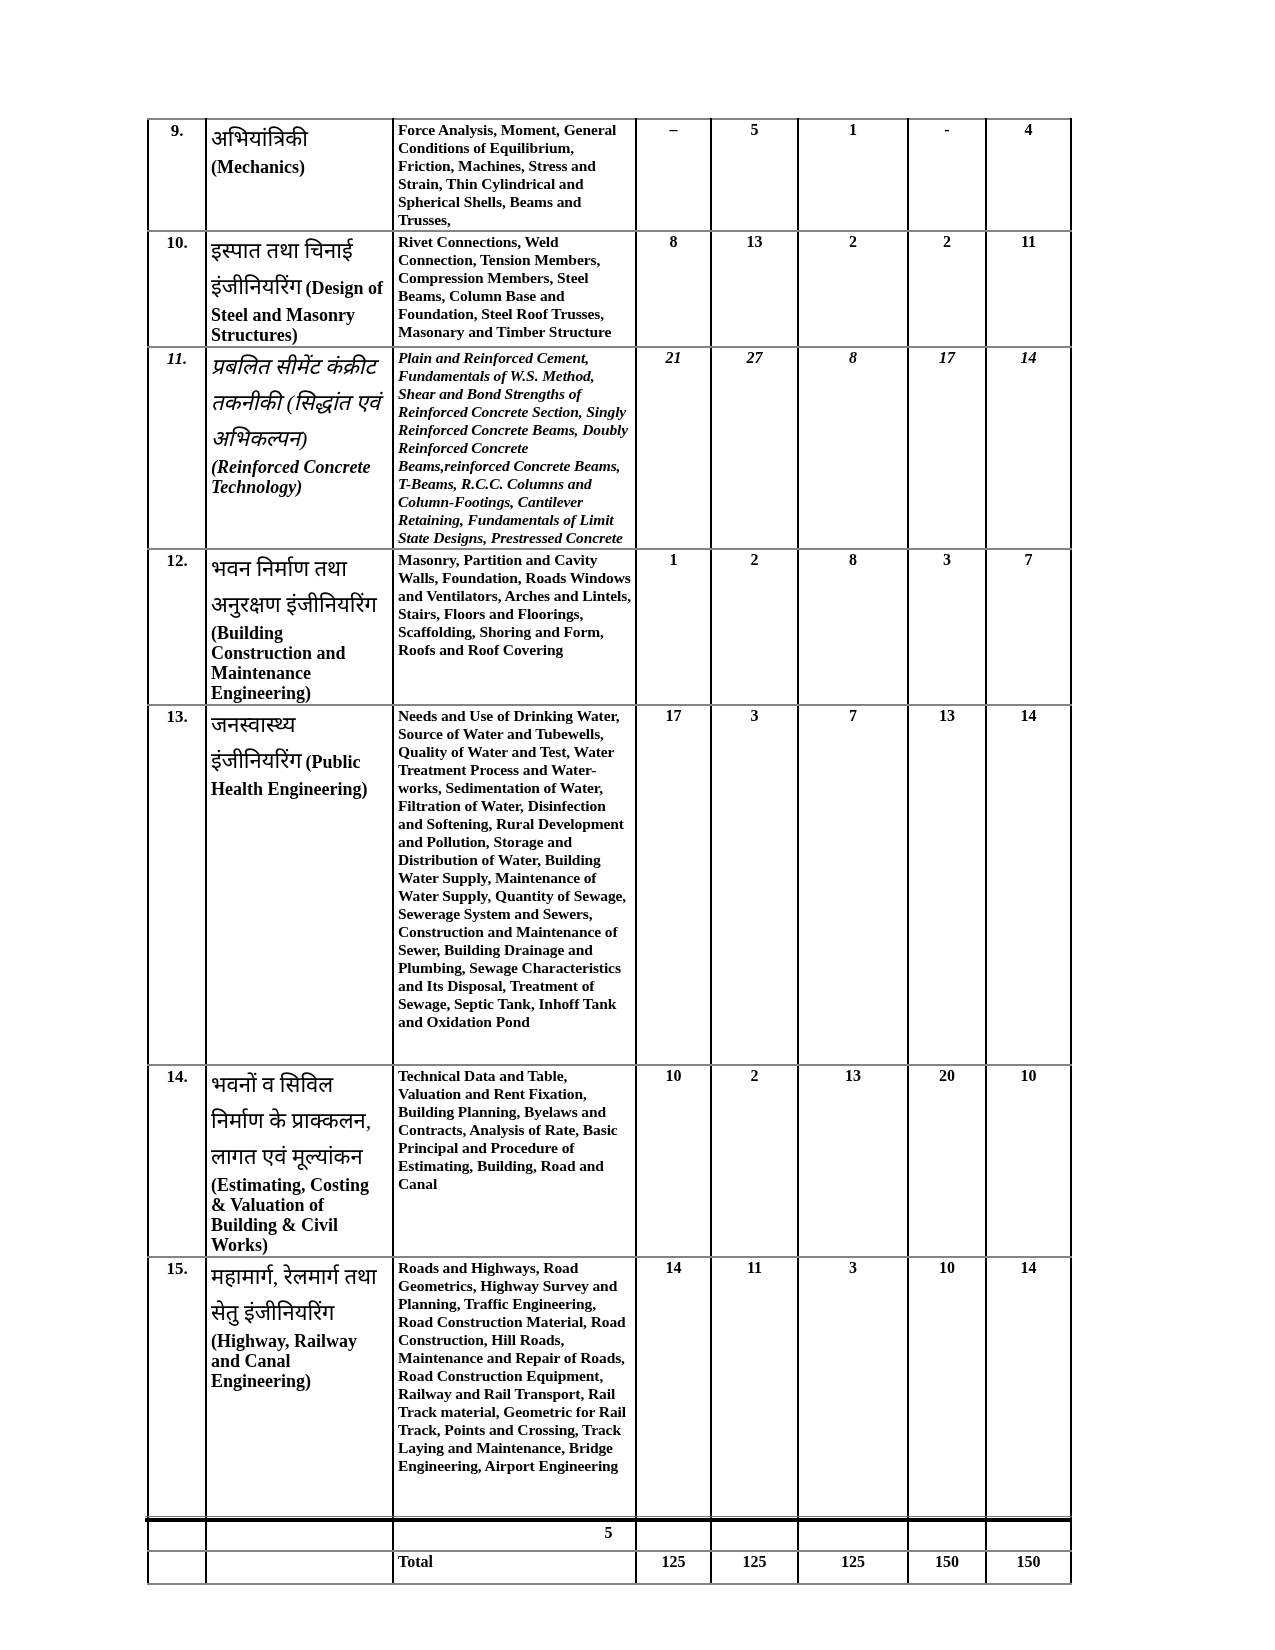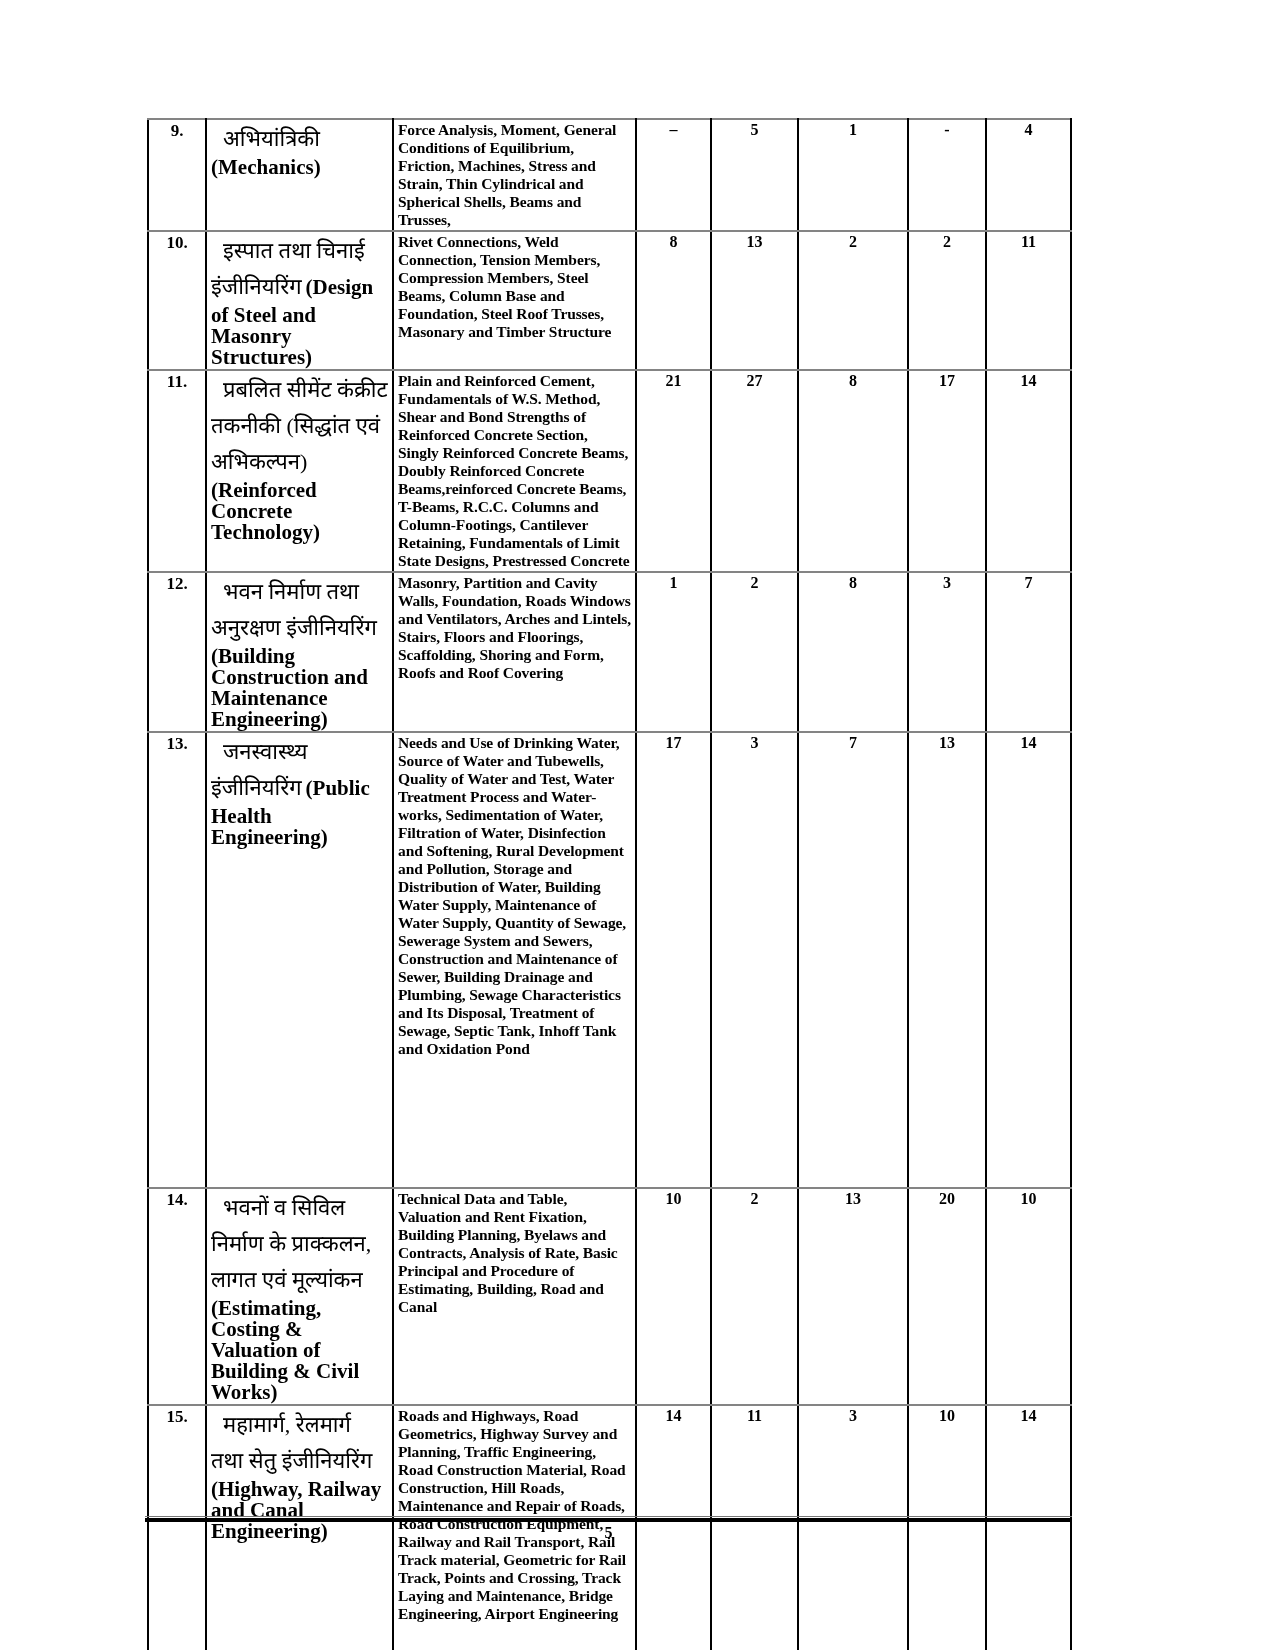--- a/index.html
+++ b/index.html
@@ -31,46 +31,45 @@
     font-size: 17px;
   }
   td.cell-subject {
     vertical-align: middle;
     padding: 2px 2px 2px 7px;
   }
   .hi {
     font-size: 22px;
     line-height: 36px;
     font-family: "Liberation Serif", serif;
-    margin-left: 12px;
   }
   .en {
     font-weight: bold;
-    font-size: 21px;
+    font-size: 18px;
     line-height: 20px;
   }
   td.cell-topics {
     font-weight: bold;
     font-size: 15.5px;
     line-height: 18px;
     padding: 1px 4px 1px 8px;
     letter-spacing: -0.1px;
     border-radius: 13px;
   }
   td.cell-val {
     text-align: center;
     font-weight: bold;
     font-size: 16px;
     padding-top: 1px;
   }
   tr.r1 { height: 107px; }
   tr.r2 { height: 115px; }
-  tr.r3 { height: 178px; }
+  tr.r3 { height: 178px; font-style: italic; }
   tr.r4 { height: 118px; }
-  tr.r5 { height: 456px; }
+  tr.r5 { height: 360px; }
   tr.r6 { height: 129px; }
   tr.r7 { height: 294px; }
   tr.rt { height: 33px; padding-left: 40px; }
   td.cell-total-label {
     font-weight: bold;
     font-size: 16px;
     vertical-align: middle;
     padding-left: 8px;
   }
 

